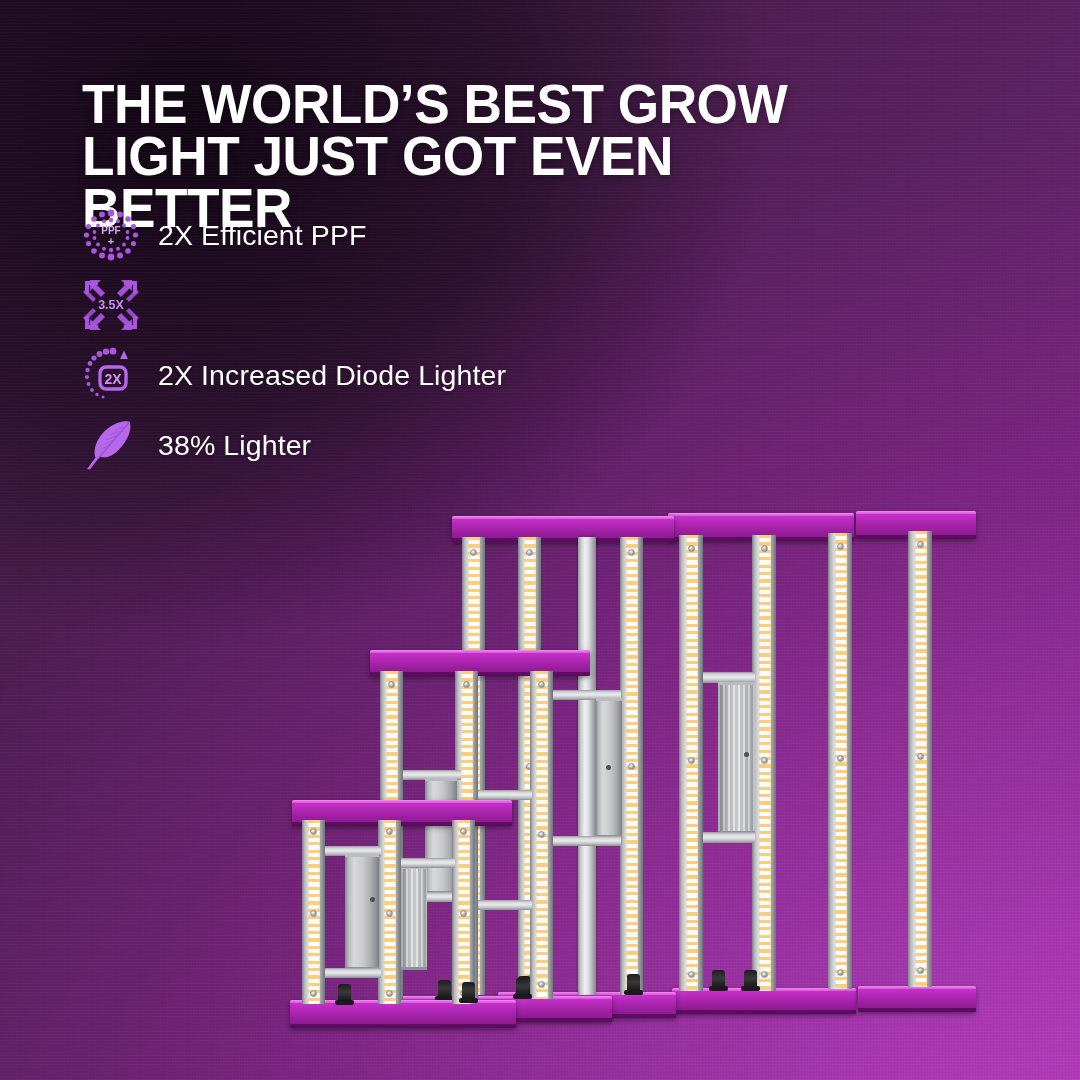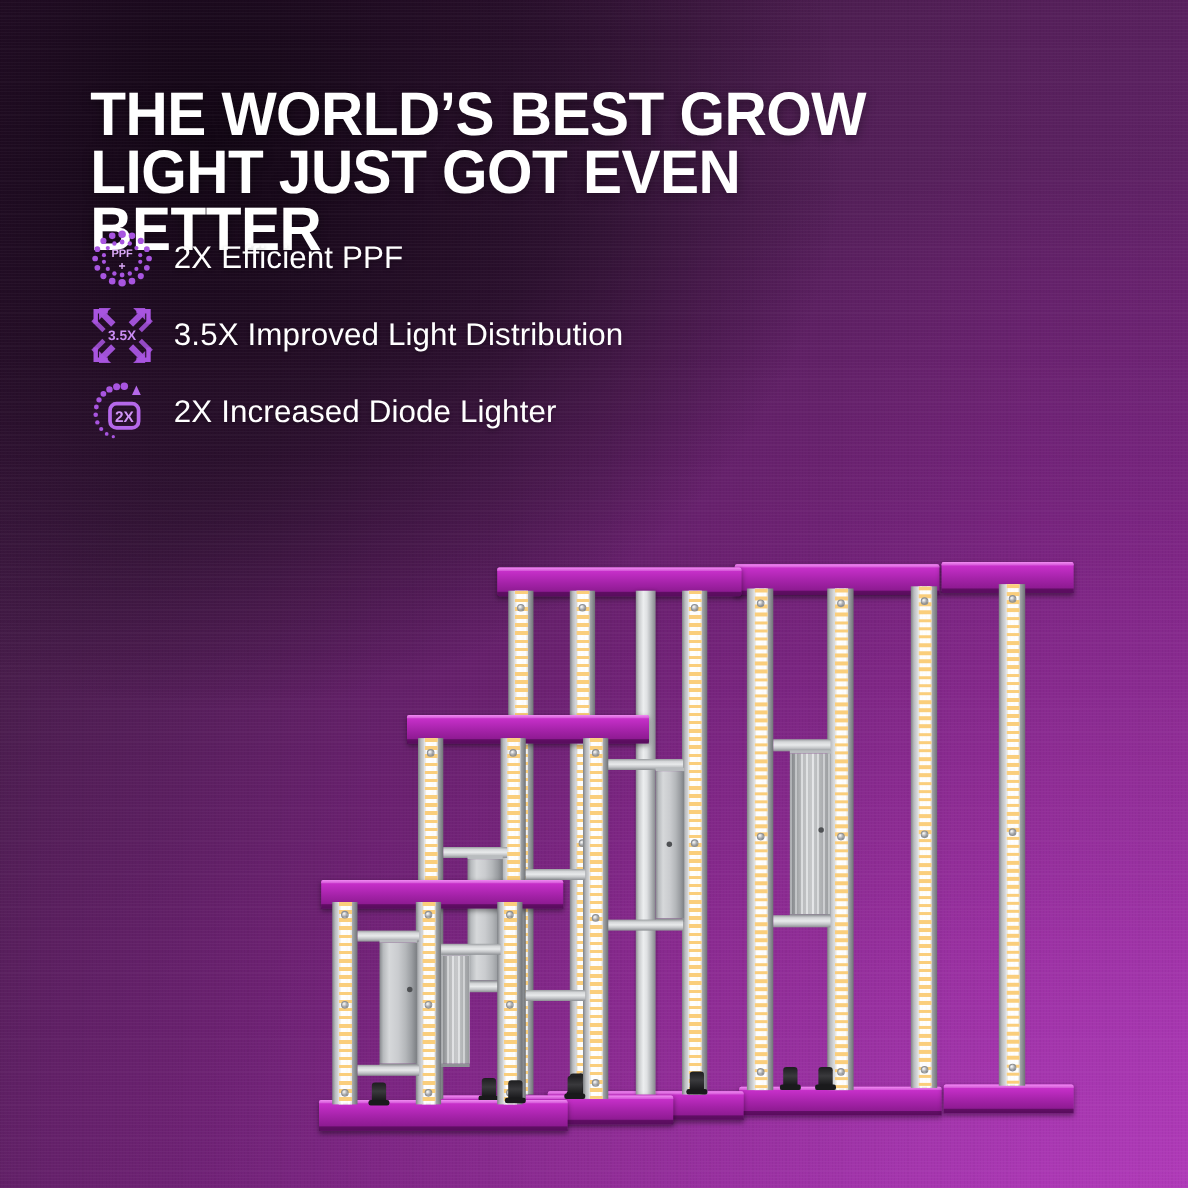--- a/index.html
+++ b/index.html
@@ -429,21 +429,20 @@
           <path d="M12 51 l11-11 -4-4 -11 11z" opacity=".95"></path>
 
           <path d="M55 52 h-13 v-4 h9 v-9 h4z"></path>
           <path d="M50 53 l-11 0 11-11z" opacity=".9"></path>
           <path d="M54 44 l-10-10 3-3 10 10z" opacity=".85"></path>
           <path d="M46 51 l-11-11 4-4 11 11z" opacity=".95"></path>
         </g>
         <text x="29" y="32" text-anchor="middle" font-family="Liberation Sans, sans-serif" font-size="12.5" font-weight="700" fill="#c98cf2">3.5X</text>
       </svg>
     </span>
-    <span class="label">3.5X Improved Light Distribution</span>
   </li>
 
   <li class="feature">
     <span class="ico">
       <svg width="56" height="56" viewBox="0 0 56 56">
         <g fill="#a855e0">
           <circle cx="4" cy="30" r="2.1"></circle>
             <circle cx="4.6" cy="23" r="2.2"></circle>
             <circle cx="7" cy="16.5" r="2.4"></circle>
           <circle cx="11" cy="11" r="2.6"></circle>
@@ -456,14 +455,32 @@
           <circle cx="20" cy="50" r="1.5"></circle>
         </g>
         <path d="M37 12 L45 12 L41 3.5 Z" fill="#b568ea"></path>
         <rect x="17" y="20" width="26" height="22" rx="6" ry="6" fill="none" stroke="#b568ea" stroke-width="3.4"></rect>
         <text x="30" y="36.5" text-anchor="middle" font-family="Liberation Sans, sans-serif" font-size="14" font-weight="700" fill="#cf94f5">2X</text>
       </svg>
     </span>
     <span class="label">2X Increased Diode Lighter</span>
   </li>
 
+  <li class="feature">
+    <span class="ico">
+      <svg width="54" height="54" viewBox="0 0 54 54">
+        <path d="M45.5 3.5 C36 1.5 22 8 14.5 21 C10.5 28 9.5 35 11.5 39.5 L7.5 45 L3 51 L6 51.5 L12 43.5 L16 38.5
+                 C21 41 28.5 38.5 35 31.5 C44 22 48.5 11 45.5 3.5 Z" fill="#b568ea"></path>
+        <path d="M45 4.5 L13.5 41.5" stroke="#8e3fc4" stroke-width="1.5" fill="none" opacity=".55"></path>
+        <g stroke="#8e3fc4" stroke-width=".9" opacity=".42" fill="none">
+          <path d="M40 9 L31 12"></path>
+            <path d="M36.5 13 L26 17"></path>
+            <path d="M33 17.5 L22 22"></path>
+          <path d="M29.5 22 L19 27"></path>
+            <path d="M26 26.5 L16.5 32"></path>
+            <path d="M22.5 31 L15 36"></path>
+        </g>
+      </svg>
+    </span>
+    <span class="label">38% Lighter</span>
+  </li>
 
 </ul>
 
 </body></html>

